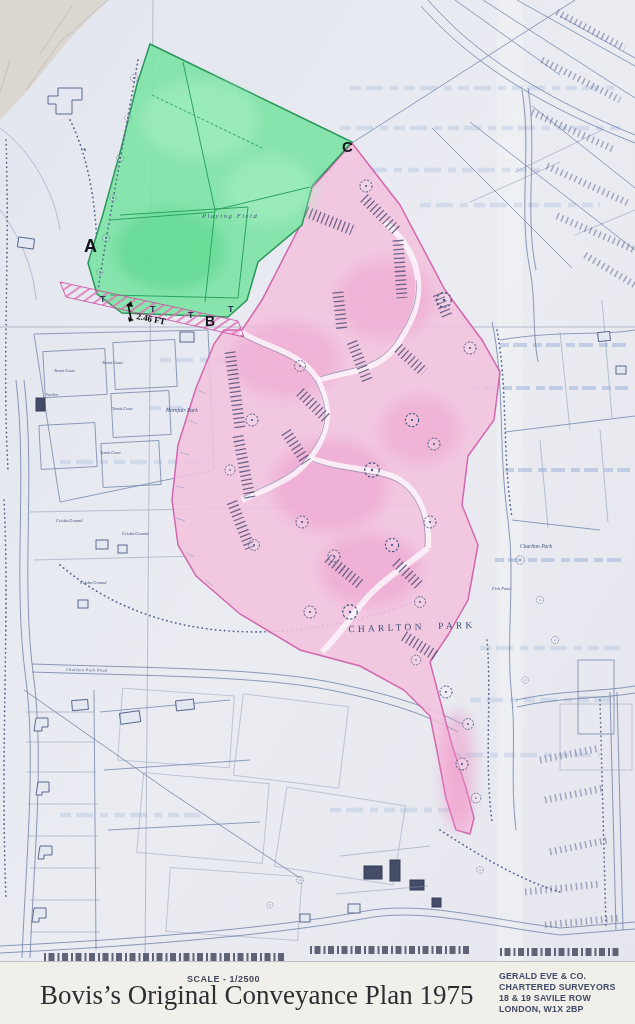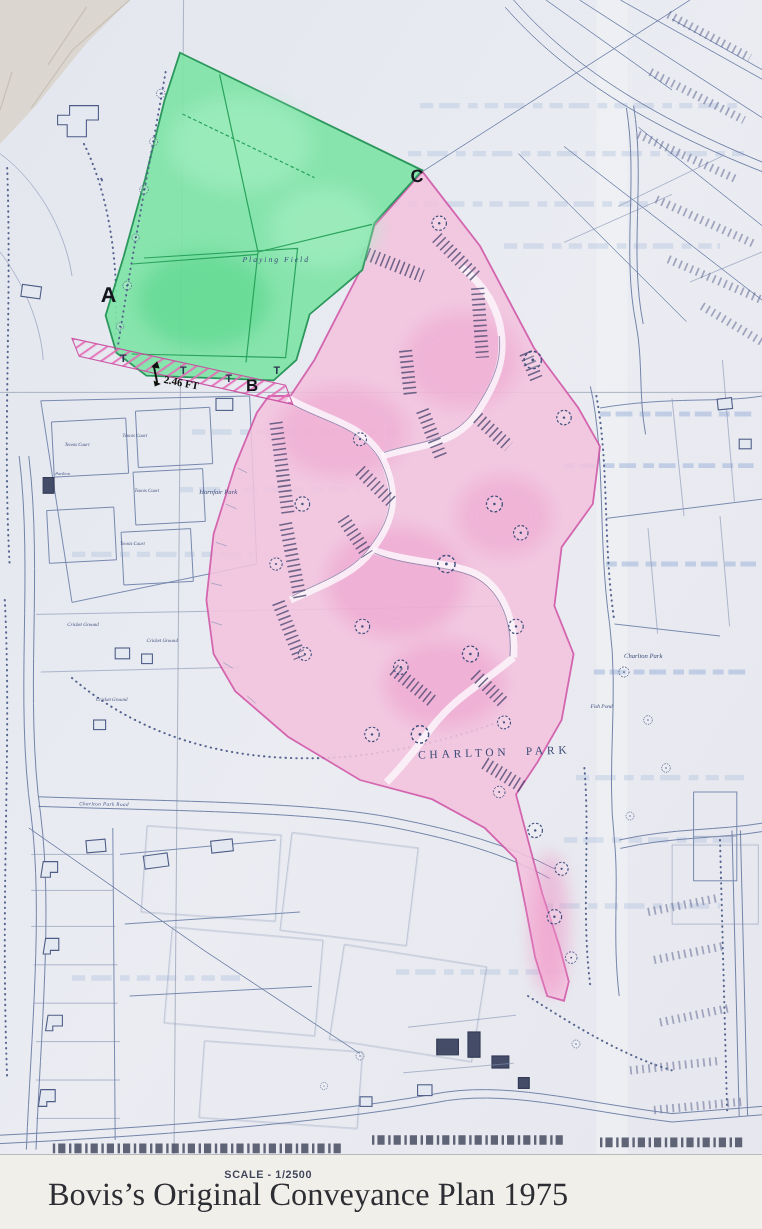--- a/index.html
+++ b/index.html
@@ -334,13 +334,19 @@
     <text class="itl" x="80" y="584" font-size="4.2">Cricket Ground</text>
     <text class="itl" x="520" y="548" font-size="5.5">Charlton Park</text>
     <text class="itl" x="492" y="590" font-size="4.5">Fish Pond</text>
     <text class="itl" x="66" y="671" font-size="4.2" letter-spacing=".4" transform="rotate(1 66 671)">Charlton Park Road</text>
   </g>
 </svg>
 
 <div class="footer-band"></div>
 <div class="scale-label">SCALE - 1/2500</div>
 <div class="caption">Bovis’s Original Conveyance Plan 1975</div>
+<div class="surveyor">
+  <div>GERALD EVE &amp; CO.</div>
+  <div>CHARTERED SURVEYORS</div>
+  <div>18 &amp; 19 SAVILE ROW</div>
+  <div>LONDON, W1X 2BP</div>
 </div>
+</div>
 
 </body></html>

